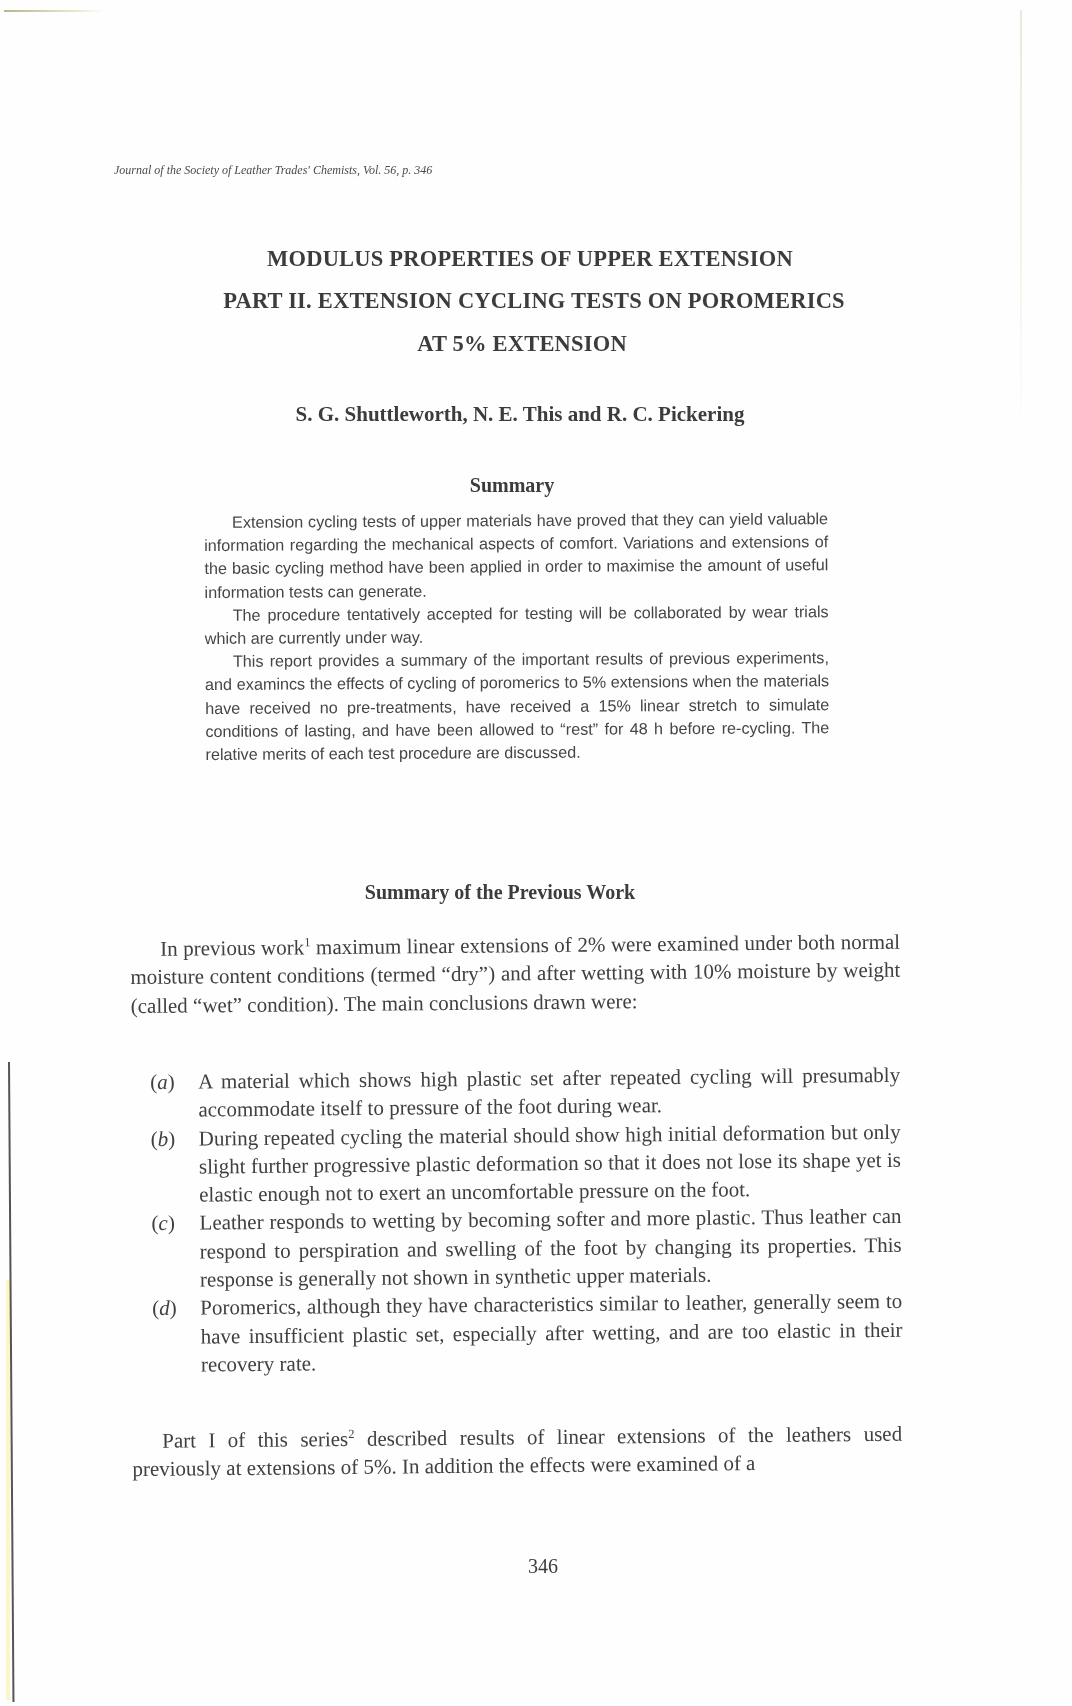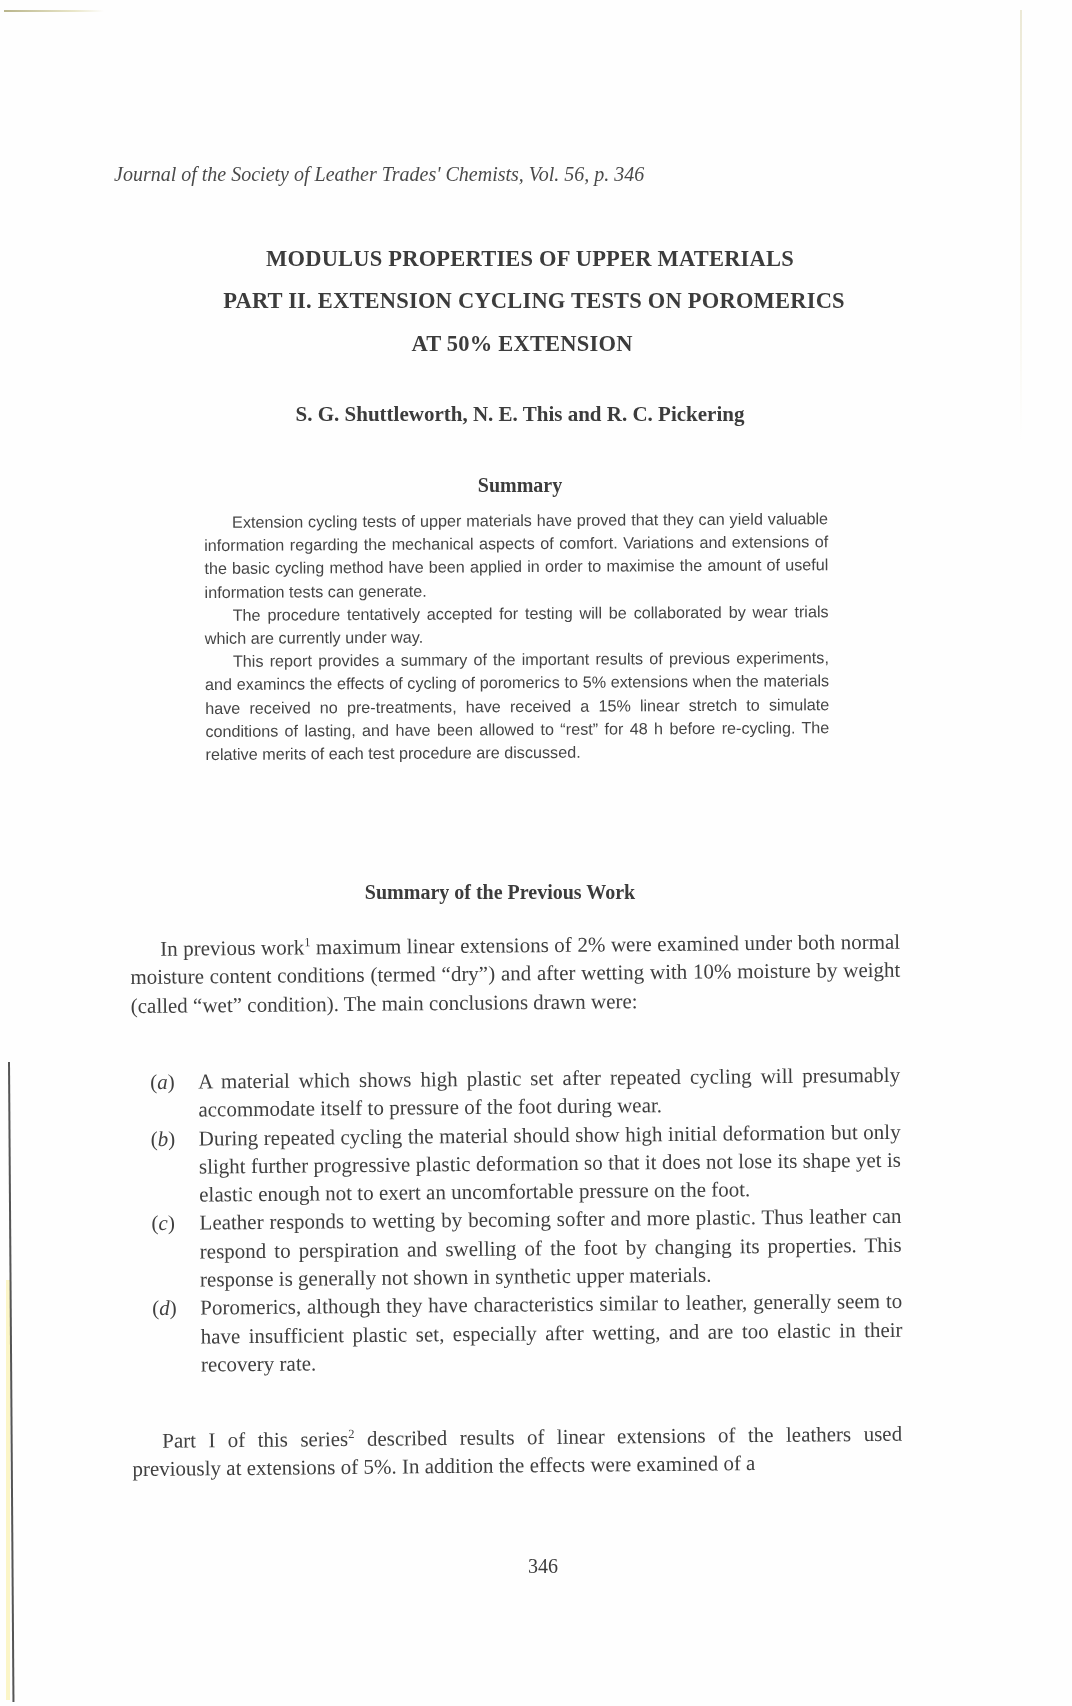--- a/index.html
+++ b/index.html
@@ -11,28 +11,28 @@
   .scan-rule-top { position: absolute; left: 4px; top: 10px; width: 100px; height: 2px;
     background: linear-gradient(90deg, #b9b58c, #e9e6c9 70%, transparent); }
   .scan-rule-right { position: absolute; left: 1020px; top: 10px; width: 2px; height: 430px;
     background: linear-gradient(180deg, #ece9d6, #f6f4ea 60%, transparent); }
   .scan-binding { position: absolute; left: 8px; top: 1062px; width: 2px; height: 640px;
     background: #555; transform: rotate(-0.4deg); transform-origin: top; }
   .scan-binding-shadow { position: absolute; left: 6px; top: 1280px; width: 4px; height: 420px;
     background: #fbf5c7; }
 
   .abs { position: absolute; margin: 0; }
-  .journal { left: 114px; top: 163px; font-style: italic; font-size: 20px; color: #4a4a4a; white-space: nowrap; }
+  .journal { left: 114px; top: 163px; font-style: italic; font-size: 12px; color: #4a4a4a; white-space: nowrap; }
   .title { left: 0; width: 1000px; text-align: center; font-weight: bold; font-size: 22.5px; color: #3c3c3c; letter-spacing: 0.2px; white-space: nowrap; }
   .t1 { top: 246px; padding-left: 30px; }
   .t2 { top: 288px; padding-left: 34px; }
   .t3 { top: 331px; padding-left: 22px; }
   .authors { left: 0; width: 1000px; top: 402px; text-align: center; font-weight: bold; font-size: 21px; color: #3c3c3c; padding-left: 20px; }
   .sec-head { left: 0; width: 1000px; text-align: center; font-weight: bold; font-size: 20px; color: #3c3c3c; }
-  .summary-head { top: 474px; padding-left: 20px; }
+  .summary-head { top: 474px; padding-left: 12px; }
   .prev-head { top: 881px; }
 
   .summary-body { left: 204px; top: 511px; width: 624px; font-family: "Liberation Sans", "DejaVu Sans", sans-serif;
     font-size: 16.2px; line-height: 23.2px; color: #454545; text-align: justify; transform: rotate(-0.35deg); transform-origin: left top; }
   .summary-body p { margin: 0; text-indent: 28px; }
 
   .main { left: 128px; width: 770px; font-size: 21px; line-height: 28.3px; color: #404040; text-align: justify; transform: rotate(-0.55deg); transform-origin: left top; }
   .main p { margin: 0; text-indent: 30px; }
   .p1 { top: 935px; left: 130px; }
   .list { top: 1068px; left: 150px; width: 750px; }
@@ -48,23 +48,23 @@
 </head>
 <body>
 
 <div class="scan-rule-top"></div>
 <div class="scan-rule-right"></div>
 <div class="scan-binding-shadow"></div>
 <div class="scan-binding"></div>
 
 <p class="abs journal">Journal of the Society of Leather Trades' Chemists, Vol. 56, p. 346</p>
 
-<h1 class="abs title t1">MODULUS PROPERTIES OF UPPER MATERIALS</h1>
+<h1 class="abs title t1">MODULUS PROPERTIES OF UPPER EXTENSION</h1>
 <h1 class="abs title t2">PART II. EXTENSION CYCLING TESTS ON POROMERICS</h1>
-<h1 class="abs title t3">AT 50% EXTENSION</h1>
+<h1 class="abs title t3">AT 5% EXTENSION</h1>
 
 <p class="abs authors">S. G. Shuttleworth, N. E. This and R. C. Pickering</p>
 
 <h2 class="abs sec-head summary-head">Summary</h2>
 
 <div class="abs summary-body">
   <p>Extension cycling tests of upper materials have proved that they can yield valuable information regarding the mechanical aspects of comfort. Variations and extensions of the basic cycling method have been applied in order to maximise the amount of useful information tests can generate.</p>
   <p>The procedure tentatively accepted for testing will be collaborated by wear trials which are currently under way.</p>
   <p>This report provides a summary of the important results of previous experiments, and examincs the effects of cycling of poromerics to 5% extensions when the materials have received no pre-treatments, have received a 15% linear stretch to simulate conditions of lasting, and have been allowed to “rest” for 48 h before re-cycling. The relative merits of each test procedure are discussed.</p>
 </div>

